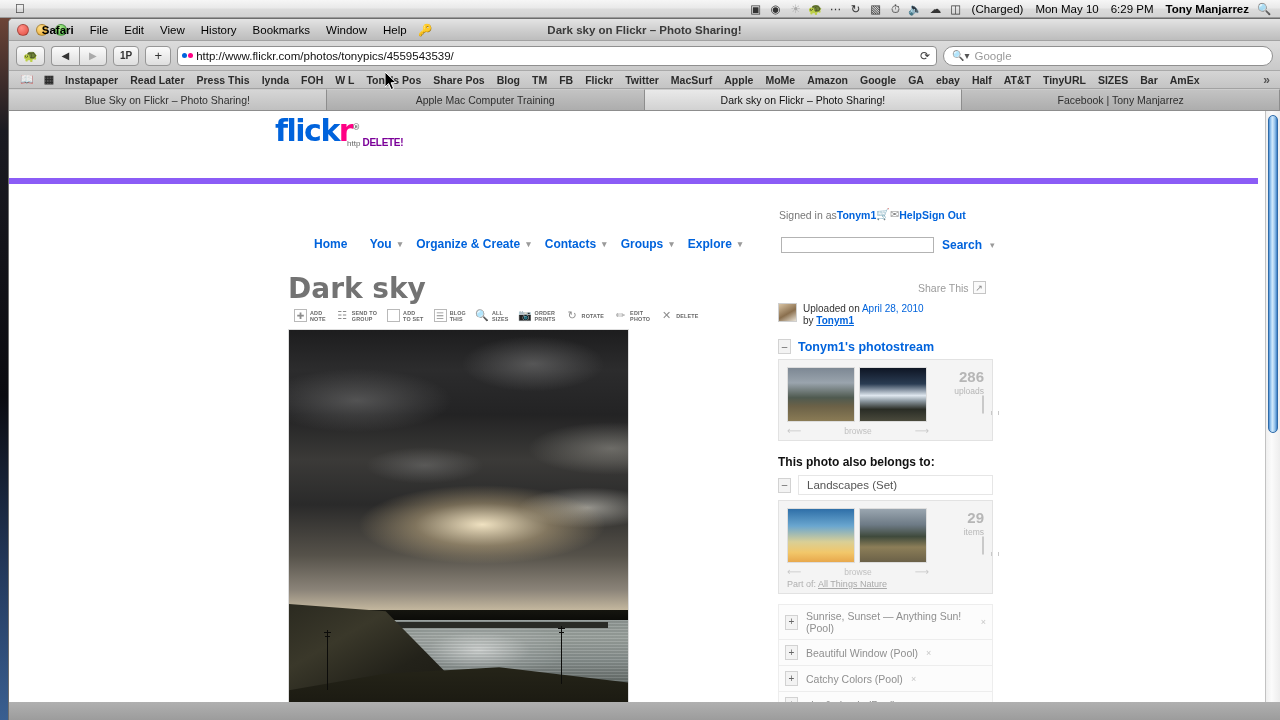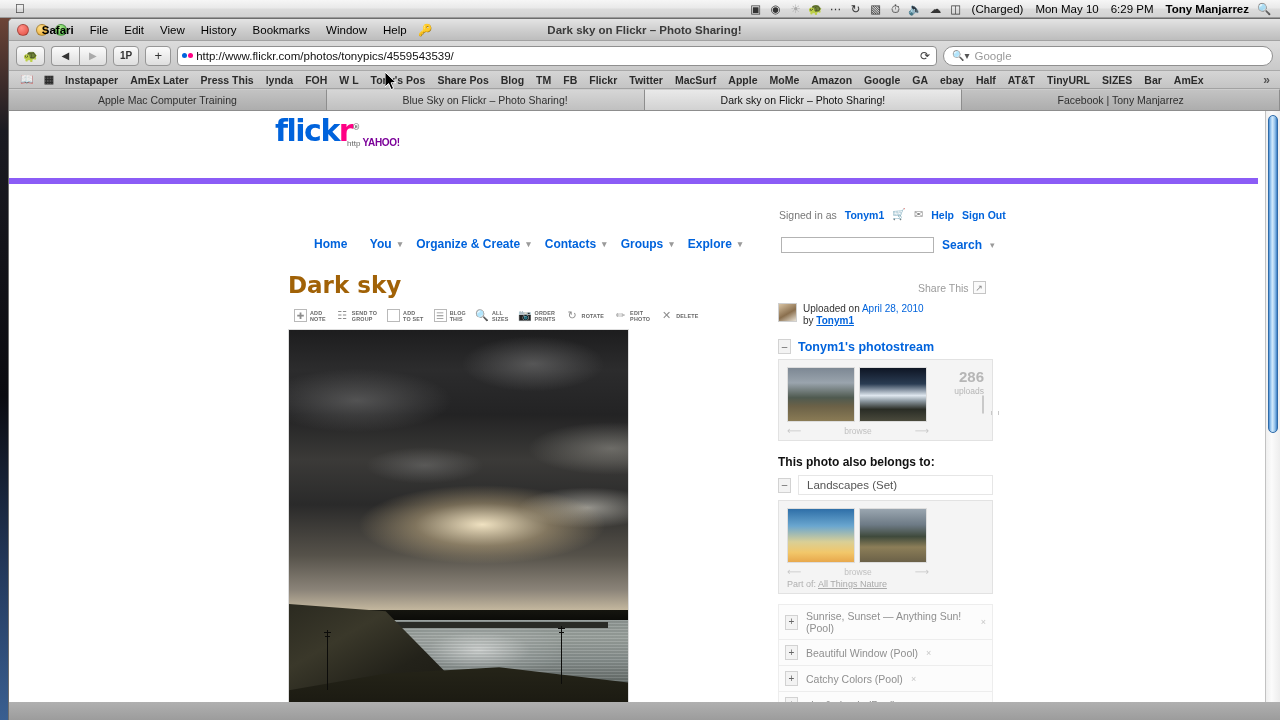--- a/index.html
+++ b/index.html
@@ -183,39 +183,39 @@
   #fk-nav {
     position: absolute; left: 272px; top: 126px;
     display: flex; align-items: center; gap: 0;
     font-size: 12px; font-weight: bold; color: #0063dc; margin-left: 33px;
   }
   .navitem { padding-right: 6px; white-space: nowrap; }
   .navcaret { color: #9a9a9a; font-size: 9px; padding-right: 14px; }
 
   #fk-signin {
     position: absolute; left: 770px; top: 97px;
-    display: flex; align-items: center; gap: 8px;
+    display: flex; align-items: center; 
     font-size: 10.5px; color: #777;
   }
   #fk-signin .lnk { color: #0063dc; font-weight: bold; }
   #fk-signin .ico { color: #888; font-size: 11px; }
 
   #fk-search {
     position: absolute; left: 772px; top: 126px;
     display: flex; align-items: center; gap: 8px;
   }
   #fk-search-input {
     width: 153px; height: 16px;
     border: 1px solid #b3b3b3; background: #fff;
   }
   #fk-search .slabel { font-size: 12px; font-weight: bold; color: #0063dc; }
 
   #photo-title {
     position: absolute; left: 279px; top: 161px;
-    font-size: 23px; font-weight: bold; color: #a16207;
+    font-size: 28px; font-weight: bold; color: #737373;
     font-family: "DejaVu Sans", sans-serif;
   }
 
   #share-this {
     position: absolute; left: 909px; top: 170px;
     display:flex; align-items:center; gap: 4px;
     font-size: 10.5px; color: #9b9b9b;
   }
   #share-this .sq {
     width: 13px; height: 13px; border: 1px solid #c5c5c5;
@@ -454,21 +454,21 @@
     <div class="searchbar">
       <span style="color:#555;font-size:10px;">🔍▾</span>
       <span>Google</span>
     </div>
   </div>
 
   <div id="bookmarkbar">
     <span class="bm-icon">📖</span>
     <span class="bm-icon">▦</span>
     <span class="bm">Instapaper</span>
-    <span class="bm">AmEx Later</span>
+    <span class="bm">Read Later</span>
     <span class="bm">Press This</span>
     <span class="bm">lynda</span>
     <span class="bm">FOH</span>
     <span class="bm">W L</span>
     <span class="bm">Tony's Pos</span>
     <span class="bm">Share Pos</span>
     <span class="bm">Blog</span>
     <span class="bm">TM</span>
     <span class="bm">FB</span>
     <span class="bm">Flickr</span>
@@ -483,37 +483,37 @@
     <span class="bm">Half</span>
     <span class="bm">AT&amp;T</span>
     <span class="bm">TinyURL</span>
     <span class="bm">SIZES</span>
     <span class="bm">Bar</span>
     <span class="bm">AmEx</span>
     <span class="bm-more">»</span>
   </div>
 
   <div id="tabbar">
+    <div class="tab hovered">Blue Sky on Flickr – Photo Sharing!</div>
     <div class="tab">Apple Mac Computer Training</div>
-    <div class="tab hovered">Blue Sky on Flickr – Photo Sharing!</div>
     <div class="tab active">Dark sky on Flickr – Photo Sharing!</div>
     <div class="tab">Facebook | Tony Manjarrez</div>
   </div>
 
   <div id="content">
     <div id="pagescroll">
       <div id="flickr">
 
         <div id="fk-header">
           <div id="fk-logo">
             <span class="b">flick</span><span class="p">r</span><span class="reg">®</span>
           </div>
           <div id="fk-from">
             <span>http</span>
-            <span id="fk-yahoo">YAHOO!</span>
+            <span id="fk-yahoo">DELETE!</span>
           </div>
         </div>
 
         <div id="fk-signin">
           <span>Signed in as</span>
           <span class="lnk">Tonym1</span>
           <span class="ico">🛒</span>
           <span class="ico">✉</span>
           <span class="lnk">Help</span>
           <span class="lnk">Sign Out</span>
@@ -658,20 +658,25 @@
               <div class="browse">
                 <span class="arr">⟵</span>
                 <span>browse</span>
                 <span class="arr">⟶</span>
               </div>
               <div class="partof">
                 <span>Part of:</span>
                 <a>All Things Nature</a>
               </div>
             </div>
+            <div class="meta">
+              <span>29</span>
+              <span class="u">items</span>
+              <span class="screen"></span>
+            </div>
           </div>
 
           <div style="margin-top:10px;">
             <div class="pool-row">
               <span class="pmbtn">+</span>
               <span class="plabel">Sunrise, Sunset — Anything Sun! (Pool)</span>
               <span class="x">×</span>
             </div>
             <div class="pool-row">
               <span class="pmbtn">+</span>

